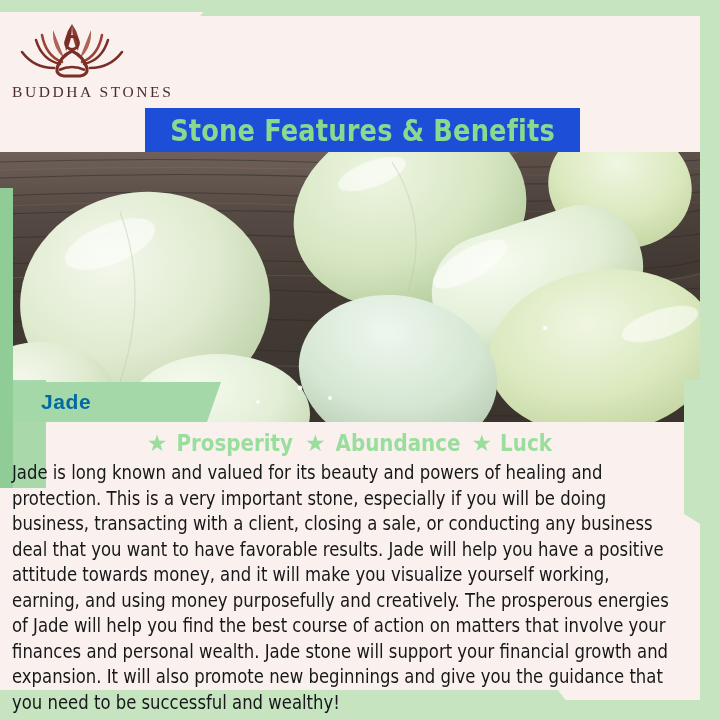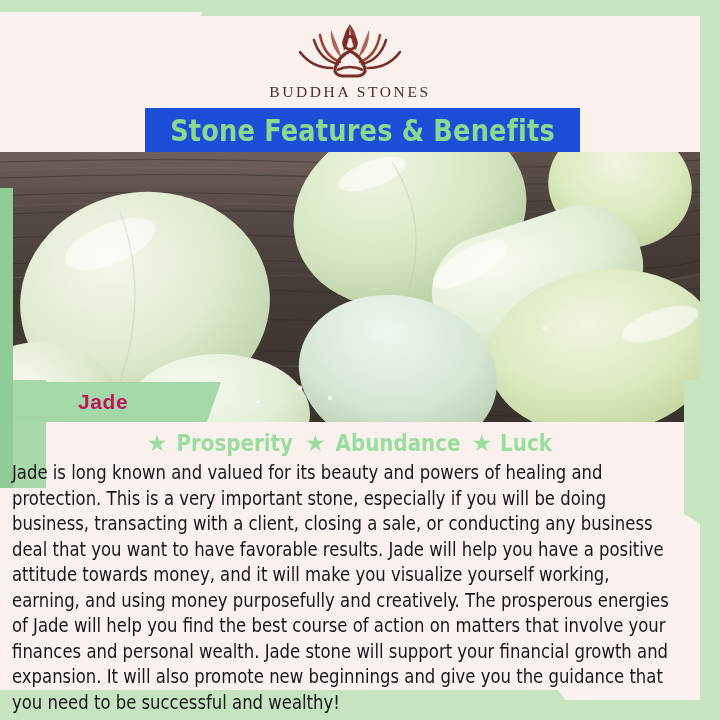--- a/index.html
+++ b/index.html
@@ -73,26 +73,25 @@
     left: 0; top: 12px;
     width: 700px;
     height: 688px;
     background: #faf1ee;
     z-index: 2;
   }
 
   
   .header {
     position: absolute;
-    left: 0; top: 12px;
+    left: 12px; top: 12px;
     width: 700px;
     height: 100px;
     display: flex;
     flex-direction: column;
-    align-items: center;
     justify-content: flex-start;
     padding-top: 6px;
     z-index: 8;
   }
   .logo-mark { width: 120px; height: 64px; display: block; }
   .brand-name {
     font-family: "Liberation Serif", serif;
     font-size: 15.5px;
     letter-spacing: 2.6px;
     color: #4a2d2a;
@@ -137,25 +136,25 @@
     position: absolute;
     left: 13px; top: 382px;
     width: 208px; height: 40px;
     background: #a4d8a8;
     clip-path: polygon(0 0, 100% 0, calc(100% - 14px) 100%, 0 100%);
     display: flex;
     align-items: center;
     z-index: 8;
   }
   .stone-tag-label {
-    color: #be185d;
+    color: #0369a1;
     font-size: 21px;
     font-weight: bold;
     letter-spacing: 0.6px;
-    padding-left: 65px;
+    padding-left: 28px;
   }
 
   
   .keywords {
     position: absolute;
     left: 0; top: 430px;
     width: 700px;
     display: flex;
     align-items: center;
     justify-content: center;

